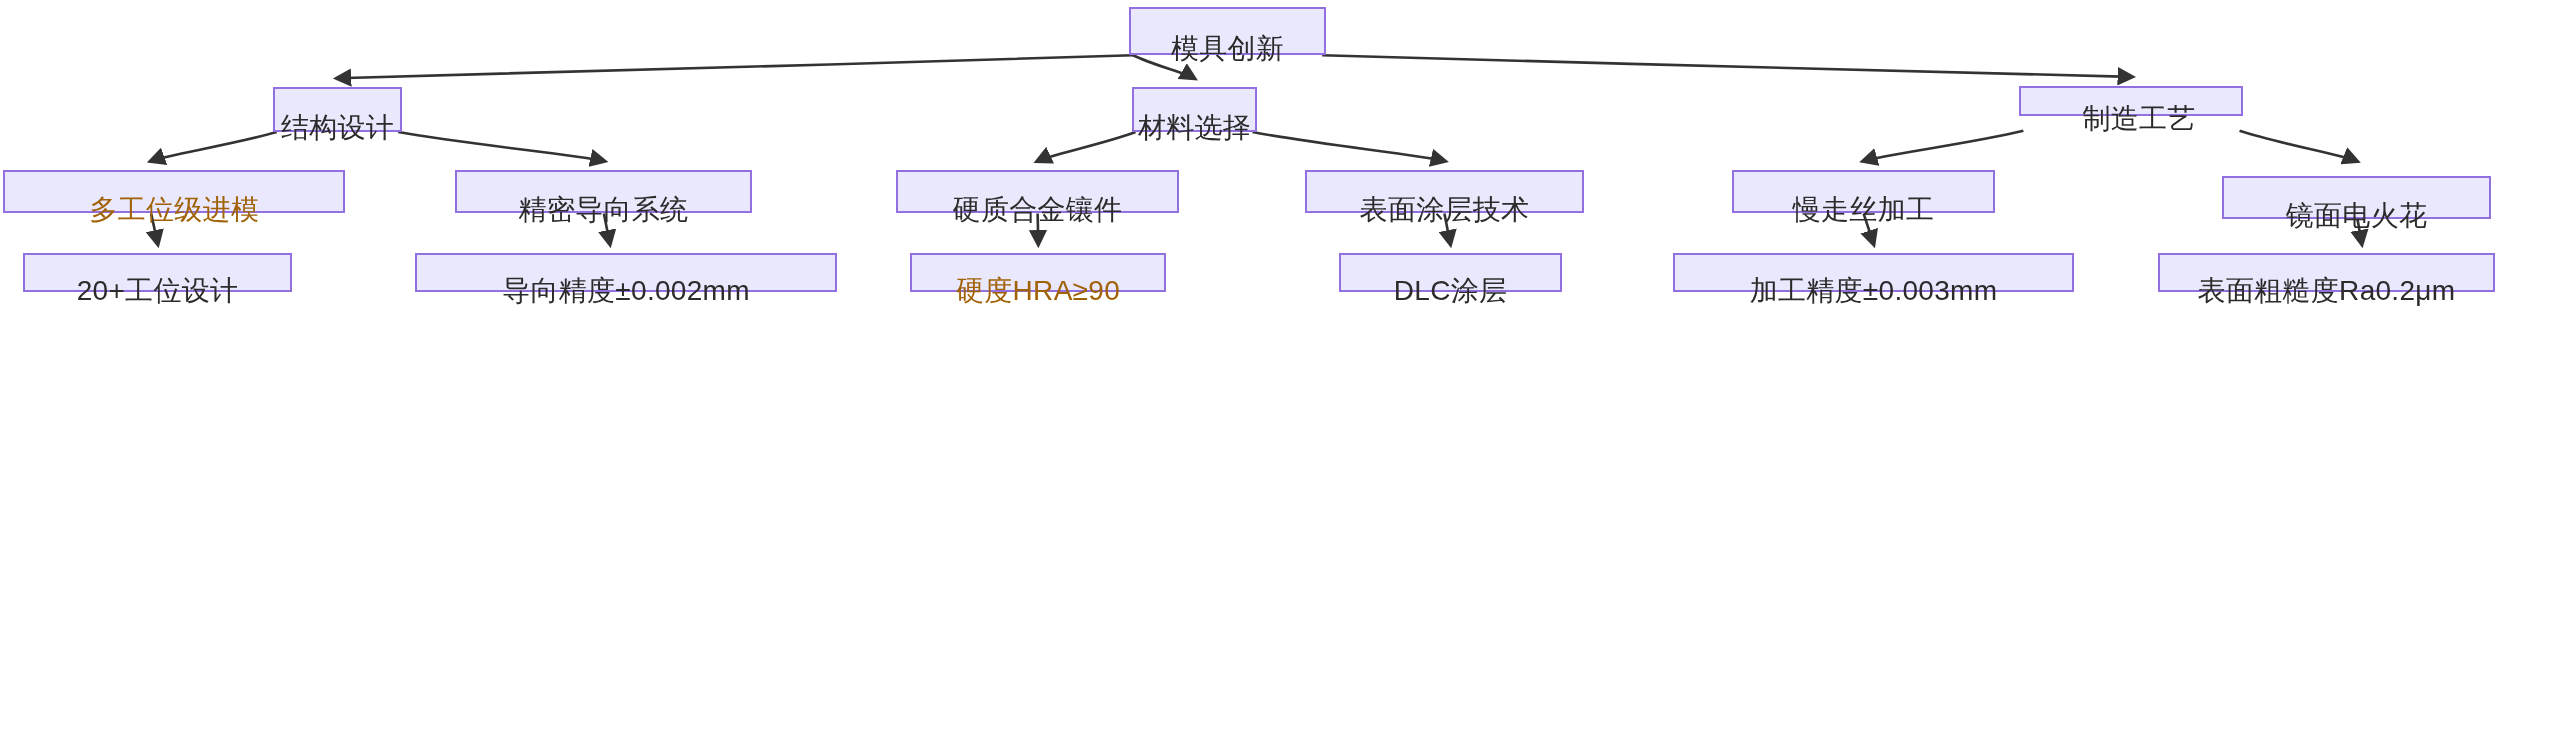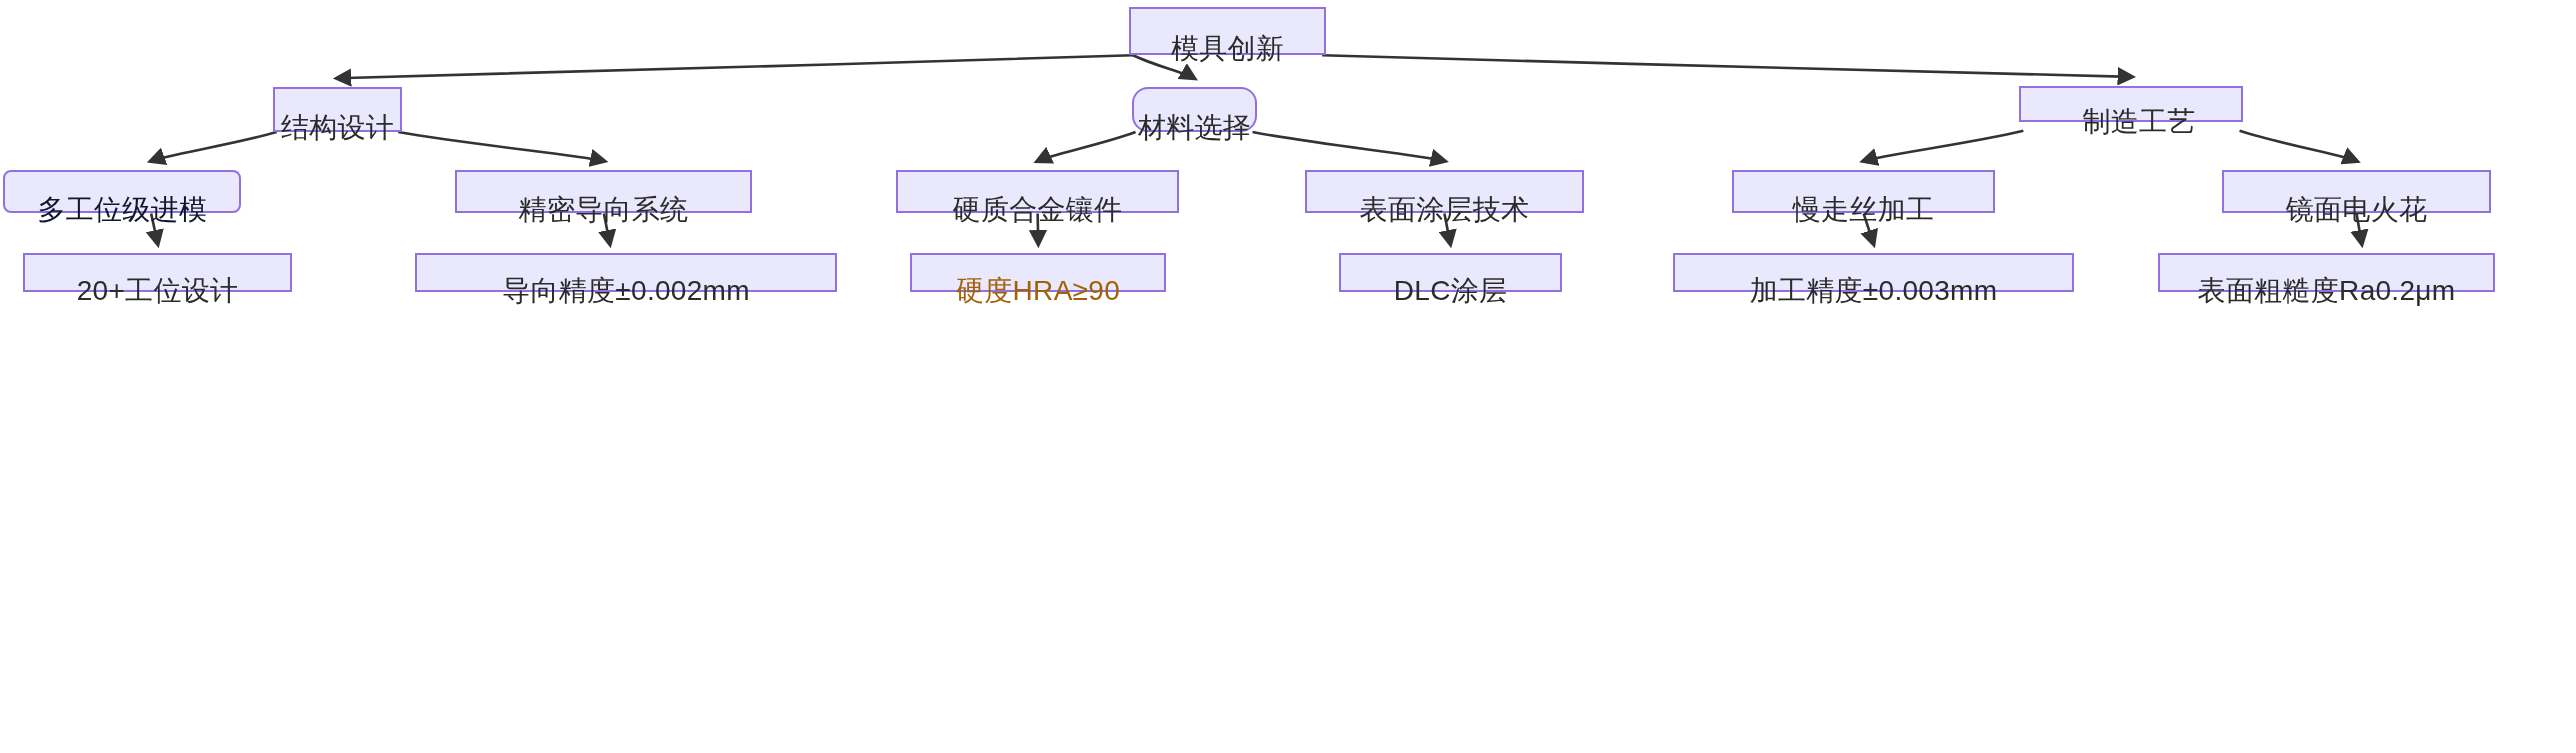--- a/index.html
+++ b/index.html
@@ -77,42 +77,42 @@
       </g>
   </svg>
 
   <div id="node-layer">
       <div class="node" style="left: 1129px; top: 7.2px; width: 197px; height: 48px; background: rgb(233, 232, 253); border-color: rgb(147, 112, 224); color: rgb(43, 43, 43);">
         <span class="node-label">模具创新</span>
       </div>
       <div class="node" style="left: 273px; top: 87px; width: 129px; height: 45px; background: rgb(233, 232, 253); border-color: rgb(147, 112, 224); color: rgb(43, 43, 43);">
         <span class="node-label">结构设计</span>
       </div>
-      <div class="node" style="left: 1132px; top: 87px; width: 125px; height: 45px; background: rgb(233, 232, 253); border-color: rgb(147, 112, 224); color: rgb(43, 43, 43); border-radius: 16px;">
+      <div class="node" style="left: 1132px; top: 87px; width: 125px; height: 45px; background: rgb(233, 232, 253); border-color: rgb(147, 112, 224); color: rgb(43, 43, 43);">
         <span class="node-label">材料选择</span>
       </div>
-      <div class="node" style="left: 2019px; top: 86px; width: 224px; height: 36px; background: rgb(233, 232, 253); border-color: rgb(147, 112, 224); color: rgb(43, 43, 43); padding-left: 16px;">
+      <div class="node" style="left: 2019px; top: 86px; width: 224px; height: 30px; background: rgb(233, 232, 253); border-color: rgb(147, 112, 224); color: rgb(43, 43, 43); padding-left: 16px;">
         <span class="node-label">制造工艺</span>
       </div>
-      <div class="node" style="left: 3.3px; top: 170px; width: 238px; height: 43px; background: rgb(233, 232, 253); border-color: rgb(147, 112, 224); color: #0f172a; border-radius: 8px;">
+      <div class="node" style="left: 3.3px; top: 170px; width: 342px; height: 43px; background: rgb(233, 232, 253); border-color: rgb(147, 112, 224); color: #a16207;">
         <span class="node-label">多工位级进模</span>
       </div>
       <div class="node" style="left: 455px; top: 170px; width: 297px; height: 43px; background: rgb(233, 232, 253); border-color: rgb(147, 112, 224); color: rgb(43, 43, 43);">
         <span class="node-label">精密导向系统</span>
       </div>
       <div class="node" style="left: 896px; top: 170px; width: 283px; height: 43px; background: rgb(233, 232, 253); border-color: rgb(147, 112, 224); color: rgb(43, 43, 43);">
         <span class="node-label">硬质合金镶件</span>
       </div>
       <div class="node" style="left: 1305px; top: 170px; width: 279px; height: 43px; background: rgb(233, 232, 253); border-color: rgb(147, 112, 224); color: rgb(43, 43, 43);">
         <span class="node-label">表面涂层技术</span>
       </div>
       <div class="node" style="left: 1732px; top: 170px; width: 263px; height: 43px; background: rgb(233, 232, 253); border-color: rgb(147, 112, 224); color: rgb(43, 43, 43);">
         <span class="node-label">慢走丝加工</span>
       </div>
-      <div class="node" style="left: 2222px; top: 170px; width: 269px; height: 43px; background: rgb(233, 232, 253); border-color: rgb(147, 112, 224); color: rgb(43, 43, 43);">
+      <div class="node" style="left: 2222px; top: 176px; width: 269px; height: 43px; background: rgb(233, 232, 253); border-color: rgb(147, 112, 224); color: rgb(43, 43, 43);">
         <span class="node-label">镜面电火花</span>
       </div>
       <div class="node" style="left: 23px; top: 253px; width: 269px; height: 39px; background: rgb(233, 232, 253); border-color: rgb(147, 112, 224); color: rgb(43, 43, 43);">
         <span class="node-label">20+工位设计</span>
       </div>
       <div class="node" style="left: 415px; top: 253px; width: 422px; height: 39px; background: rgb(233, 232, 253); border-color: rgb(147, 112, 224); color: rgb(43, 43, 43);">
         <span class="node-label">导向精度±0.002mm</span>
       </div>
       <div class="node" style="left: 910px; top: 253px; width: 256px; height: 39px; background: rgb(233, 232, 253); border-color: rgb(147, 112, 224); color: #a16207;">
         <span class="node-label">硬度HRA≥90</span>

